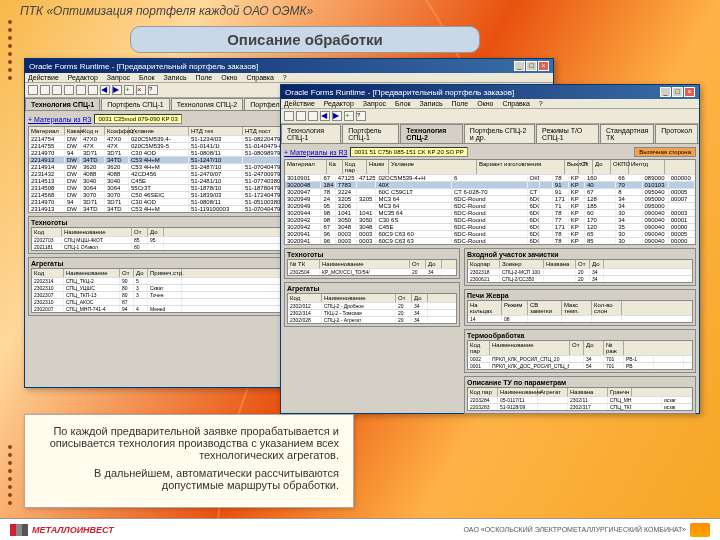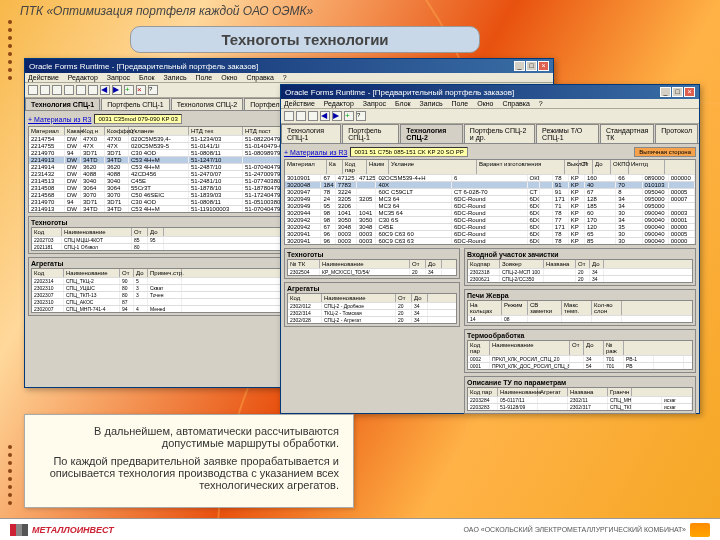--- a/index.html
+++ b/index.html
@@ -115,21 +115,21 @@
     <div class="dot"></div>
     <div class="dot"></div>
     <div class="dot"></div>
     <div class="dot"></div>
     <div class="dot"></div>
     <div class="dot"></div>
     <div class="dot"></div>
   </div>
 
 <div class="header">ПТК «Оптимизация портфеля каждой ОАО ОЭМК»</div>
-<div class="title-bar">Техноготы технологии</div>
+<div class="title-bar">Описание обработки</div>
 
 <div class="oracle-win win1">
   <div class="win-titlebar">
     <span>Oracle Forms Runtime - [Предварительный портфель заказов]</span>
     <div class="win-btns">
       <div class="win-btn">_</div>
       <div class="win-btn">□</div>
       <div class="win-btn" style="background:#e06050;color:#fff">×</div>
     </div>
   </div>
@@ -800,22 +800,22 @@
                 </div>
               </div>
             </div>
         </div>
       </div>
     </div>
   </div>
 </div>
 
 <div class="description-box">
+  <p>По каждой предварительной заявке прорабатывается и описывается технология производства с указанием всех технологических агрегатов.</p>
   <p>В дальнейшем, автоматически рассчитываются допустимые маршруты обработки.</p>
-  <p>По каждой предварительной заявке прорабатывается и описывается технология производства с указанием всех технологических агрегатов.</p>
 </div>
 
 <div class="footer">
   <div class="footer-left">
     <div class="sq">
         <div style="background:#c23"></div>
         <div style="background:#888"></div>
         <div style="background:#555"></div>
       </div>
     <span>МЕТАЛЛОИНВЕСТ</span>

